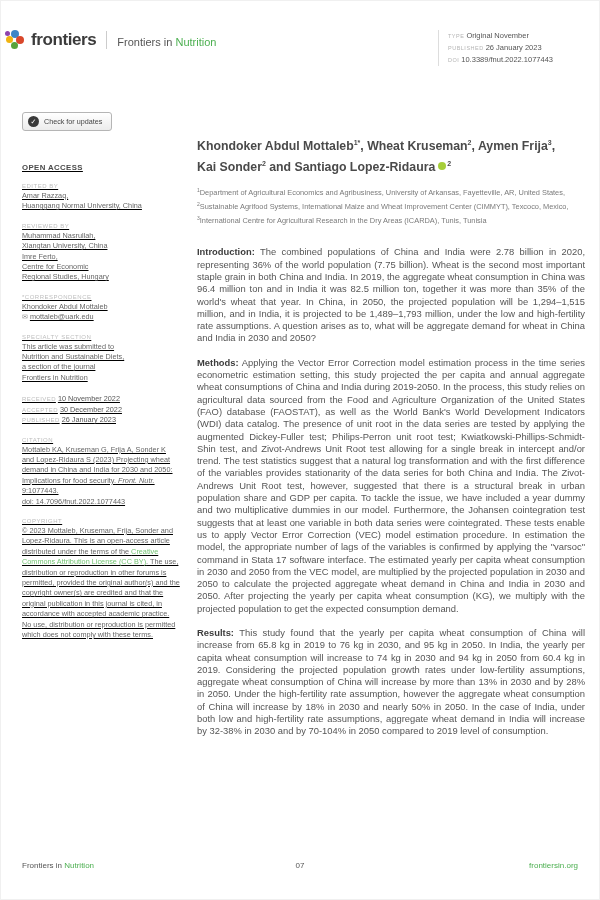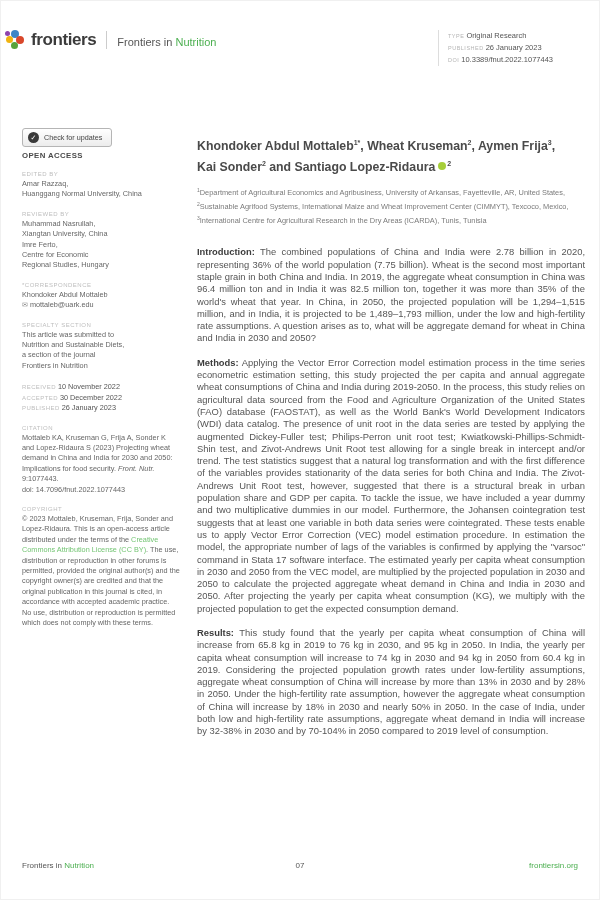--- a/index.html
+++ b/index.html
@@ -19,26 +19,26 @@
   .dot-green  { width:7px; height:7px; background:#58a33b; left:6px;  top:12px; }
   .dot-purple { width:5px; height:5px; background:#8e44ad; left:0px;  top:1px; }
   .logo-word { font-size:17px; font-weight:bold; color:#3b3b3b; letter-spacing:-0.4px; }
   .logo-sep { width:1px; height:18px; background:#ccc; margin:0 10px; }
   .journal-line { font-size:11px; color:#555; padding-top:3px; }
   .green { color:#4caf50; }
   .header-meta { border-left:1px solid #ddd; padding-left:9px; width:132px; }
   .meta-row { font-size:7.5px; color:#555; line-height:12px; white-space:nowrap; }
   .meta-label { font-size:5.5px; color:#b5b5b5; letter-spacing:0.5px; margin-right:2px; }
   
-  .sidebar { position:absolute; left:22px; top:126px; width:158px; }
+  .sidebar { position:absolute; left:22px; top:110px; width:158px;text-decoration:underline; }
   .check-btn { display:inline-flex; align-items:center; gap:5px; border:1px solid #b5b5b5; border-radius:3px;
                padding:3px 9px 3px 5px; font-size:7.2px; color:#444; background:linear-gradient(#ffffff,#ececec); cursor:pointer; }
   .crossmark { width:11px; height:11px; border-radius:50%; background:#3a3a3a; color:#fff; font-size:7px;
                display:flex; align-items:center; justify-content:center; line-height:1; }
-  .open-access { margin-top:4px; font-size:7.8px; font-weight:bold; color:#4a4a4a; letter-spacing:0.4px; }
+  .open-access { margin-top:32px; font-size:7.8px; font-weight:bold; color:#4a4a4a; letter-spacing:0.4px; }
   .side-label { font-size:6px; color:#bdbdbd; letter-spacing:0.5px; margin-top:11px; margin-bottom:2px; }
   .side-text { font-size:7.3px; color:#666; line-height:10.4px; }
   .side-text a, .email-link { color:#666; text-decoration:none; cursor:pointer; }
   .email-icon { display:inline-block; font-size:7px; color:#888; margin-right:2px; }
   .date-row { font-size:7.3px; color:#555; line-height:10.4px; }
   .date-row .inline-label { font-size:6px; color:#bdbdbd; letter-spacing:0.4px; margin-right:2px; }
   .dates { margin-top:11px; }
   .cc-link { color:#72c472; cursor:pointer; }
   .italic { font-style:italic; }
   
@@ -69,21 +69,21 @@
           <i class="dot-blue"></i>
           <i class="dot-yellow"></i>
           <i class="dot-red"></i>
           <i class="dot-green"></i>
       </span>
       <span class="logo-word">frontiers</span>
       <span class="logo-sep"></span>
       <span class="journal-line"><span>Frontiers in </span><span class="green">Nutrition</span></span>
     </div>
     <div class="header-meta">
-      <div class="meta-row"><span class="meta-label">TYPE</span><span>Original Research</span></div>
+      <div class="meta-row"><span class="meta-label">TYPE</span><span>Original November</span></div>
       <div class="meta-row"><span class="meta-label">PUBLISHED</span><span>26 January 2023</span></div>
       <div class="meta-row"><span class="meta-label">DOI</span><span>10.3389/fnut.2022.1077443</span></div>
     </div>
   </div>
 
   <div class="sidebar">
     <div class="check-btn">
       <span class="crossmark">✓</span>
       <span>Check for updates</span>
     </div>

